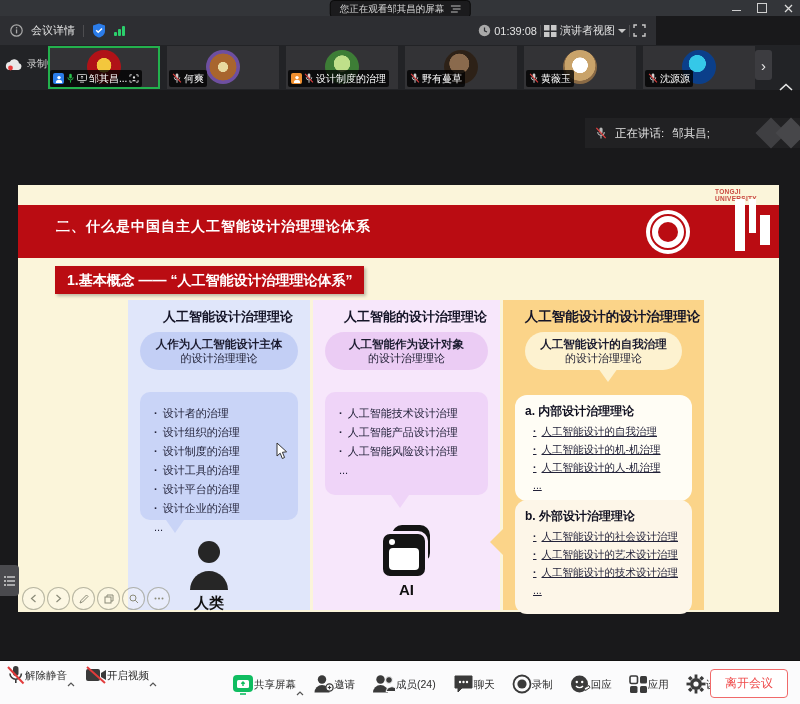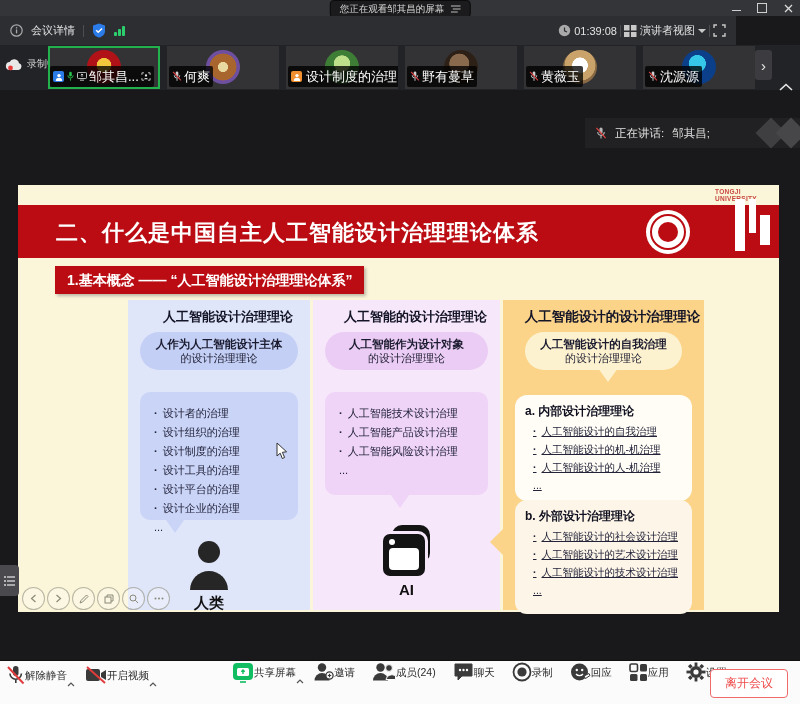--- a/index.html
+++ b/index.html
@@ -11,21 +11,21 @@
   .titlebar{position:absolute;left:0;top:0;width:800px;height:16px;background:#333539;}
   .banner-pill{position:absolute;left:50%;top:0;transform:translateX(-50%);height:16px;
     background:#1b1b1d;border:1px solid #0a0a0a;border-radius:4px;display:flex;align-items:center;
     gap:6px;padding:0 9px;color:#d8d8d8;font-size:9.5px;white-space:nowrap;}
   .win-controls{position:absolute;right:6px;top:0;height:16px;display:flex;align-items:center;gap:14px;}
   .wc{width:12px;height:12px;display:flex;align-items:center;justify-content:center;cursor:default;}
   .wc-min{width:9px;height:1px;background:#cfcfcf;margin-top:4px;}
   .wc-max{width:8px;height:8px;border:1px solid #cfcfcf;}
 
   
-  .header{position:absolute;left:0;top:16px;width:736px;height:29px;background:#2d2e32;
+  .header{position:absolute;left:0;top:16px;width:656px;height:29px;background:#2d2e32;
     display:flex;align-items:center;color:#e3e3e3;font-size:11px;}
   .hd-left{display:flex;align-items:center;gap:8px;margin-left:10px;}
   .hd-right{display:flex;align-items:center;gap:3px;margin-left:auto;margin-right:10px;}
   .vdiv{width:1px;height:12px;background:#4d4d50;}
   .sigbars{display:flex;align-items:flex-end;gap:1.5px;height:11px;}
   .sigbars i{display:block;width:2.5px;background:#2bd06c;border-radius:1px;}
   .caret-down{width:0;height:0;border-left:4px solid transparent;border-right:4px solid transparent;border-top:4px solid #c9c9c9;}
 
   
   .strip{position:absolute;left:0;top:45px;width:800px;height:45px;background:#222326;}
@@ -34,40 +34,40 @@
   .tile{position:absolute;top:1px;height:43px;width:112px;background:#333336;overflow:hidden;}
   .tile.speaking{outline:2px solid #23b14d;outline-offset:-2px;}
   .avatar{position:absolute;left:39px;top:4px;width:34px;height:34px;border-radius:50%;}
   .av0{background:radial-gradient(circle at 50% 45%,#f3c73d 0 28%,#b01217 30% 100%);}
   .av1{background:radial-gradient(circle at 50% 50%,#e8d9a0 0 20%,#a8652e 22% 55%,#6e4fa0 57% 100%);}
   .av2{background:radial-gradient(circle at 50% 40%,#bfe08a 0 30%,#3d7d36 32% 100%);}
   .av3{background:radial-gradient(circle at 45% 40%,#8a6a4d 0 35%,#2d2117 37% 100%);}
   .av4{background:radial-gradient(circle at 50% 45%,#fff 0 30%,#c9a36a 32% 60%,#8a6a45 62% 100%);}
   .av5{background:radial-gradient(circle at 45% 40%,#35c8e8 0 30%,#0b3f8a 32% 100%);}
   .nameplate{position:absolute;left:2px;bottom:2px;display:flex;align-items:center;gap:2px;
-    background:rgba(0,0,0,.78);border-radius:2px;padding:1.5px 3px;color:#fff;font-size:13px;
+    background:rgba(0,0,0,.78);border-radius:2px;padding:1.5px 3px;color:#fff;font-size:10px;
     max-width:106px;white-space:nowrap;}
   .badge{width:11px;height:11px;border-radius:2px;display:flex;align-items:center;justify-content:center;flex:none;}
   .badge.blue{background:#2b7ce9;}
   .badge.orange{background:#ef8f2f;}
   .scroll-next{position:absolute;right:28px;top:5px;width:17px;height:30px;background:#3c3c40;
     border-radius:3px;color:#e8e8e8;font-size:15px;display:flex;align-items:center;justify-content:center;}
   .collapse-btn{position:absolute;right:4px;top:79px;width:20px;height:15px;display:flex;align-items:center;justify-content:center;z-index:5;}
 
   
   .stage{position:absolute;left:0;top:90px;width:800px;height:570px;background:#19191b;overflow:hidden;}
   .speaking-bar{position:absolute;right:0;top:28px;height:30px;width:205px;background:#212123;
     display:flex;align-items:center;gap:8px;color:#e0e0e0;font-size:11.5px;padding-left:10px;}
   .diamond-wrap{position:absolute;right:-14px;top:-2px;width:60px;height:36px;}
   .diamond{position:absolute;width:22px;height:22px;background:#3f3f42;transform:rotate(45deg);}
 
   
   .slide{position:absolute;left:18px;top:95px;width:761px;height:427px;background:#fbf5da;}
   .red-band{position:absolute;left:0;top:20px;width:100%;height:53px;background:#ba0c12;}
-  .slide-title{position:absolute;left:38px;top:33px;color:#fff;font-weight:bold;font-size:22px;letter-spacing:1px;text-align:right;}
+  .slide-title{position:absolute;left:38px;top:33px;color:#fff;font-weight:bold;font-size:14px;letter-spacing:1px;text-align:right;}
   .seal{position:absolute;left:628px;top:25px;width:44px;height:44px;border-radius:50%;background:#fff;}
   .seal-inner{position:absolute;inset:4px;border:2px solid #ba0c12;border-radius:50%;}
   .seal-core{position:absolute;inset:12px;background:#ba0c12;border-radius:50%;}
   .logo-text{position:absolute;left:697px;top:3px;color:#c9473f;font-size:6.5px;font-weight:bold;line-height:7px;letter-spacing:.3px;}
   .lbar{position:absolute;background:#fff;}
   .subtitle{position:absolute;left:37px;top:81px;height:28px;line-height:28px;background:#ba0c12;
     color:#fff;font-weight:bold;font-size:14px;padding:0 12px;box-shadow:2px 2px 3px rgba(0,0,0,.25);}
   .col{position:absolute;top:115px;height:310px;}
   .col1{left:110px;width:182px;background:#e0e6fa;}
   .col2{left:295px;width:187px;background:#f7e7fb;}
@@ -110,21 +110,21 @@
   .annot-bar{position:absolute;left:22px;top:497px;display:flex;gap:2px;}
   .annot-btn{width:21px;height:21px;border-radius:50%;border:1px solid rgba(130,130,110,.55);
     background:rgba(255,255,255,.25);display:flex;align-items:center;justify-content:center;color:#8a8a78;}
   .side-tab{position:absolute;left:0;top:475px;width:19px;height:31px;background:#4a4a4e;
     border-radius:0 4px 4px 0;display:flex;align-items:center;justify-content:center;}
   .cursor{position:absolute;left:276px;top:352px;}
 
   
   .toolbar{position:absolute;left:0;top:660px;width:800px;height:44px;background:#fbfbfc;border-top:1px solid #111;}
   .tb-group-left{position:absolute;left:6px;top:3px;display:flex;gap:18px;}
-  .tb-group-center{position:absolute;left:232px;top:0;display:flex;gap:17px;}
+  .tb-group-center{position:absolute;left:232px;top:12px;display:flex;gap:17px;}
   .tb-item{position:relative;display:flex;flex-direction:row;align-items:center;min-width:40px;cursor:default;}
   .tb-ic{height:22px;display:flex;align-items:center;justify-content:center;}
   .tb-label{font-size:10.5px;color:#2b2b2b;margin-top:1px;white-space:nowrap;}
   .tb-caret{position:absolute;right:-8px;top:9px;}
   .leave-btn{position:absolute;right:12px;top:8px;border:1px solid #f06a6a;color:#ef4b4b;
     background:#fff;border-radius:4px;font-size:12px;padding:5px 14px;}
 </style>
 </head>
 <body>
 

